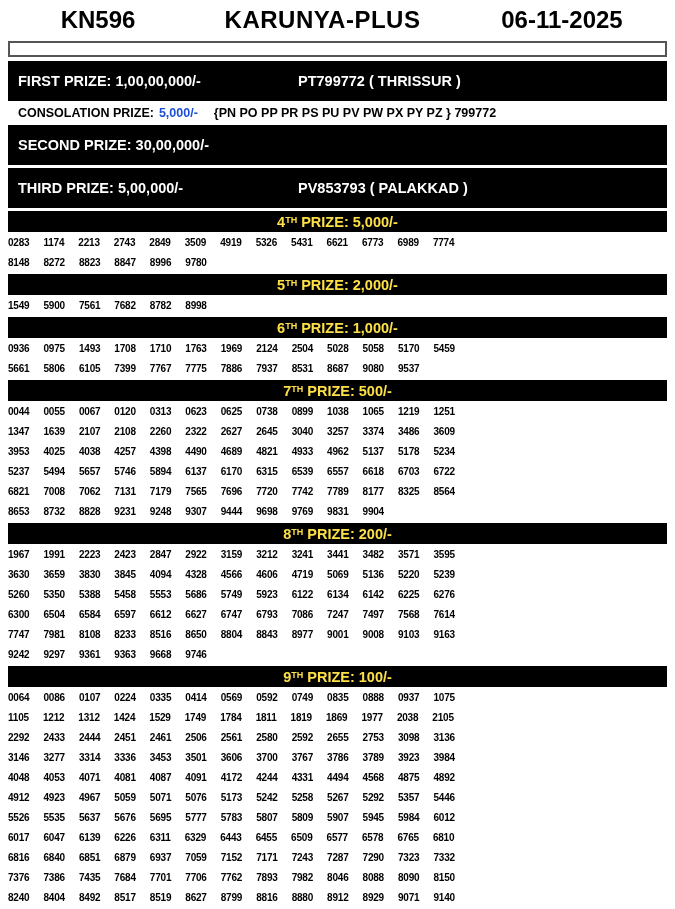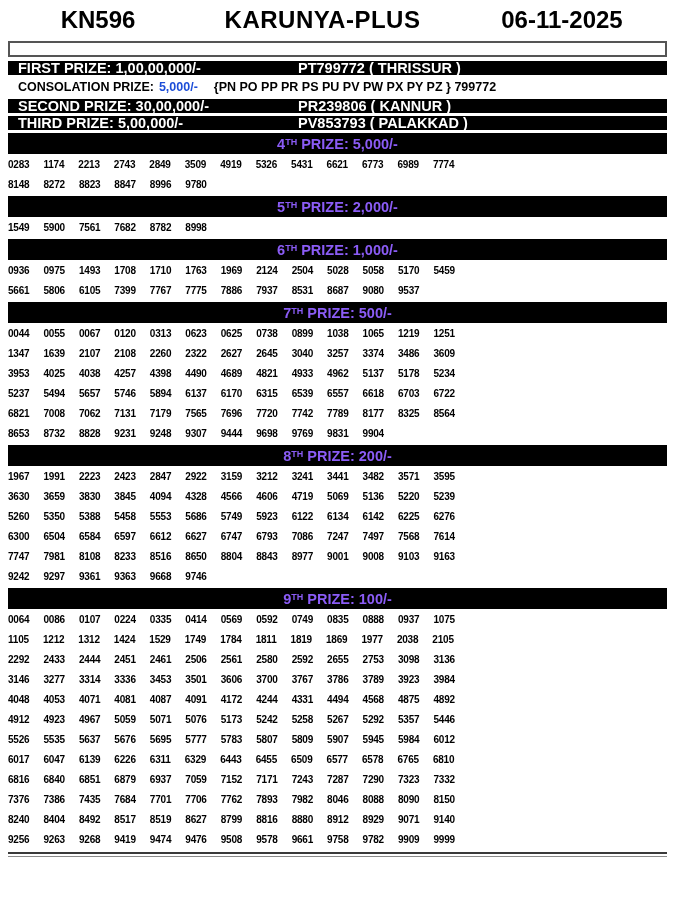--- a/index.html
+++ b/index.html
@@ -13,35 +13,35 @@
     display:grid;grid-template-columns:180px 1fr 210px;align-items:center;
     height:40px;font-size:24px;letter-spacing:0;
   }
   .masthead .code{text-align:center;}
   .masthead .title{text-align:center;letter-spacing:.5px;}
   .masthead .date{text-align:center;}
   
   .blank-box{height:12px;border:2px solid #555;background:#fff;margin:1px 0 4px;}
   
   .prize-bar{
-    background:#000;color:#fff;height:14px;display:flex;align-items:center;
+    background:#000;color:#fff;height:40px;display:flex;align-items:center;
     font-size:14.5px;padding:0 10px;margin:3px 0;
   }
   .prize-bar .label{width:280px;flex:none;}
   .prize-bar .winner{flex:1;}
   
   .consolation{
     display:flex;align-items:center;height:18px;font-size:12.5px;padding:0 10px;
     white-space:nowrap;
   }
   .consolation .amount{color:#e12b2e;margin-left:5px;}
   .consolation .series{margin-left:16px;}
   
   .section-bar{
-    background:#000;color:#8b5cf6;height:21px;display:flex;justify-content:center;
+    background:#000;color:#fde047;height:21px;display:flex;justify-content:center;
     align-items:center;font-size:14.5px;margin:1px 0;
   }
   .section-bar sup{font-size:9px;line-height:0;vertical-align:4px;}
   
   .num-row{
     display:flex;gap:14px;
     font-size:10px;line-height:20px;letter-spacing:-0.2px;
   }
   .num{white-space:nowrap;}
   
@@ -66,21 +66,20 @@
   </div>
 
   <div class="consolation">
     <span>CONSOLATION PRIZE:</span>
     <span class="amount" style="color: #1d4ed8;">5,000/-</span>
     <span class="series">{PN PO PP PR PS PU PV PW PX PY PZ } 799772</span>
   </div>
 
   <div class="prize-bar">
     <span class="label">SECOND PRIZE: 30,00,000/-</span>
-    <span class="winner">PR239806 ( KANNUR )</span>
   </div>
 
   <div class="prize-bar">
     <span class="label">THIRD PRIZE: 5,00,000/-</span>
     <span class="winner">PV853793 ( PALAKKAD )</span>
   </div>
 
   <div>
       <div class="section-bar">
         <span>4<sup>TH</sup> PRIZE: 5,000/-</span>

